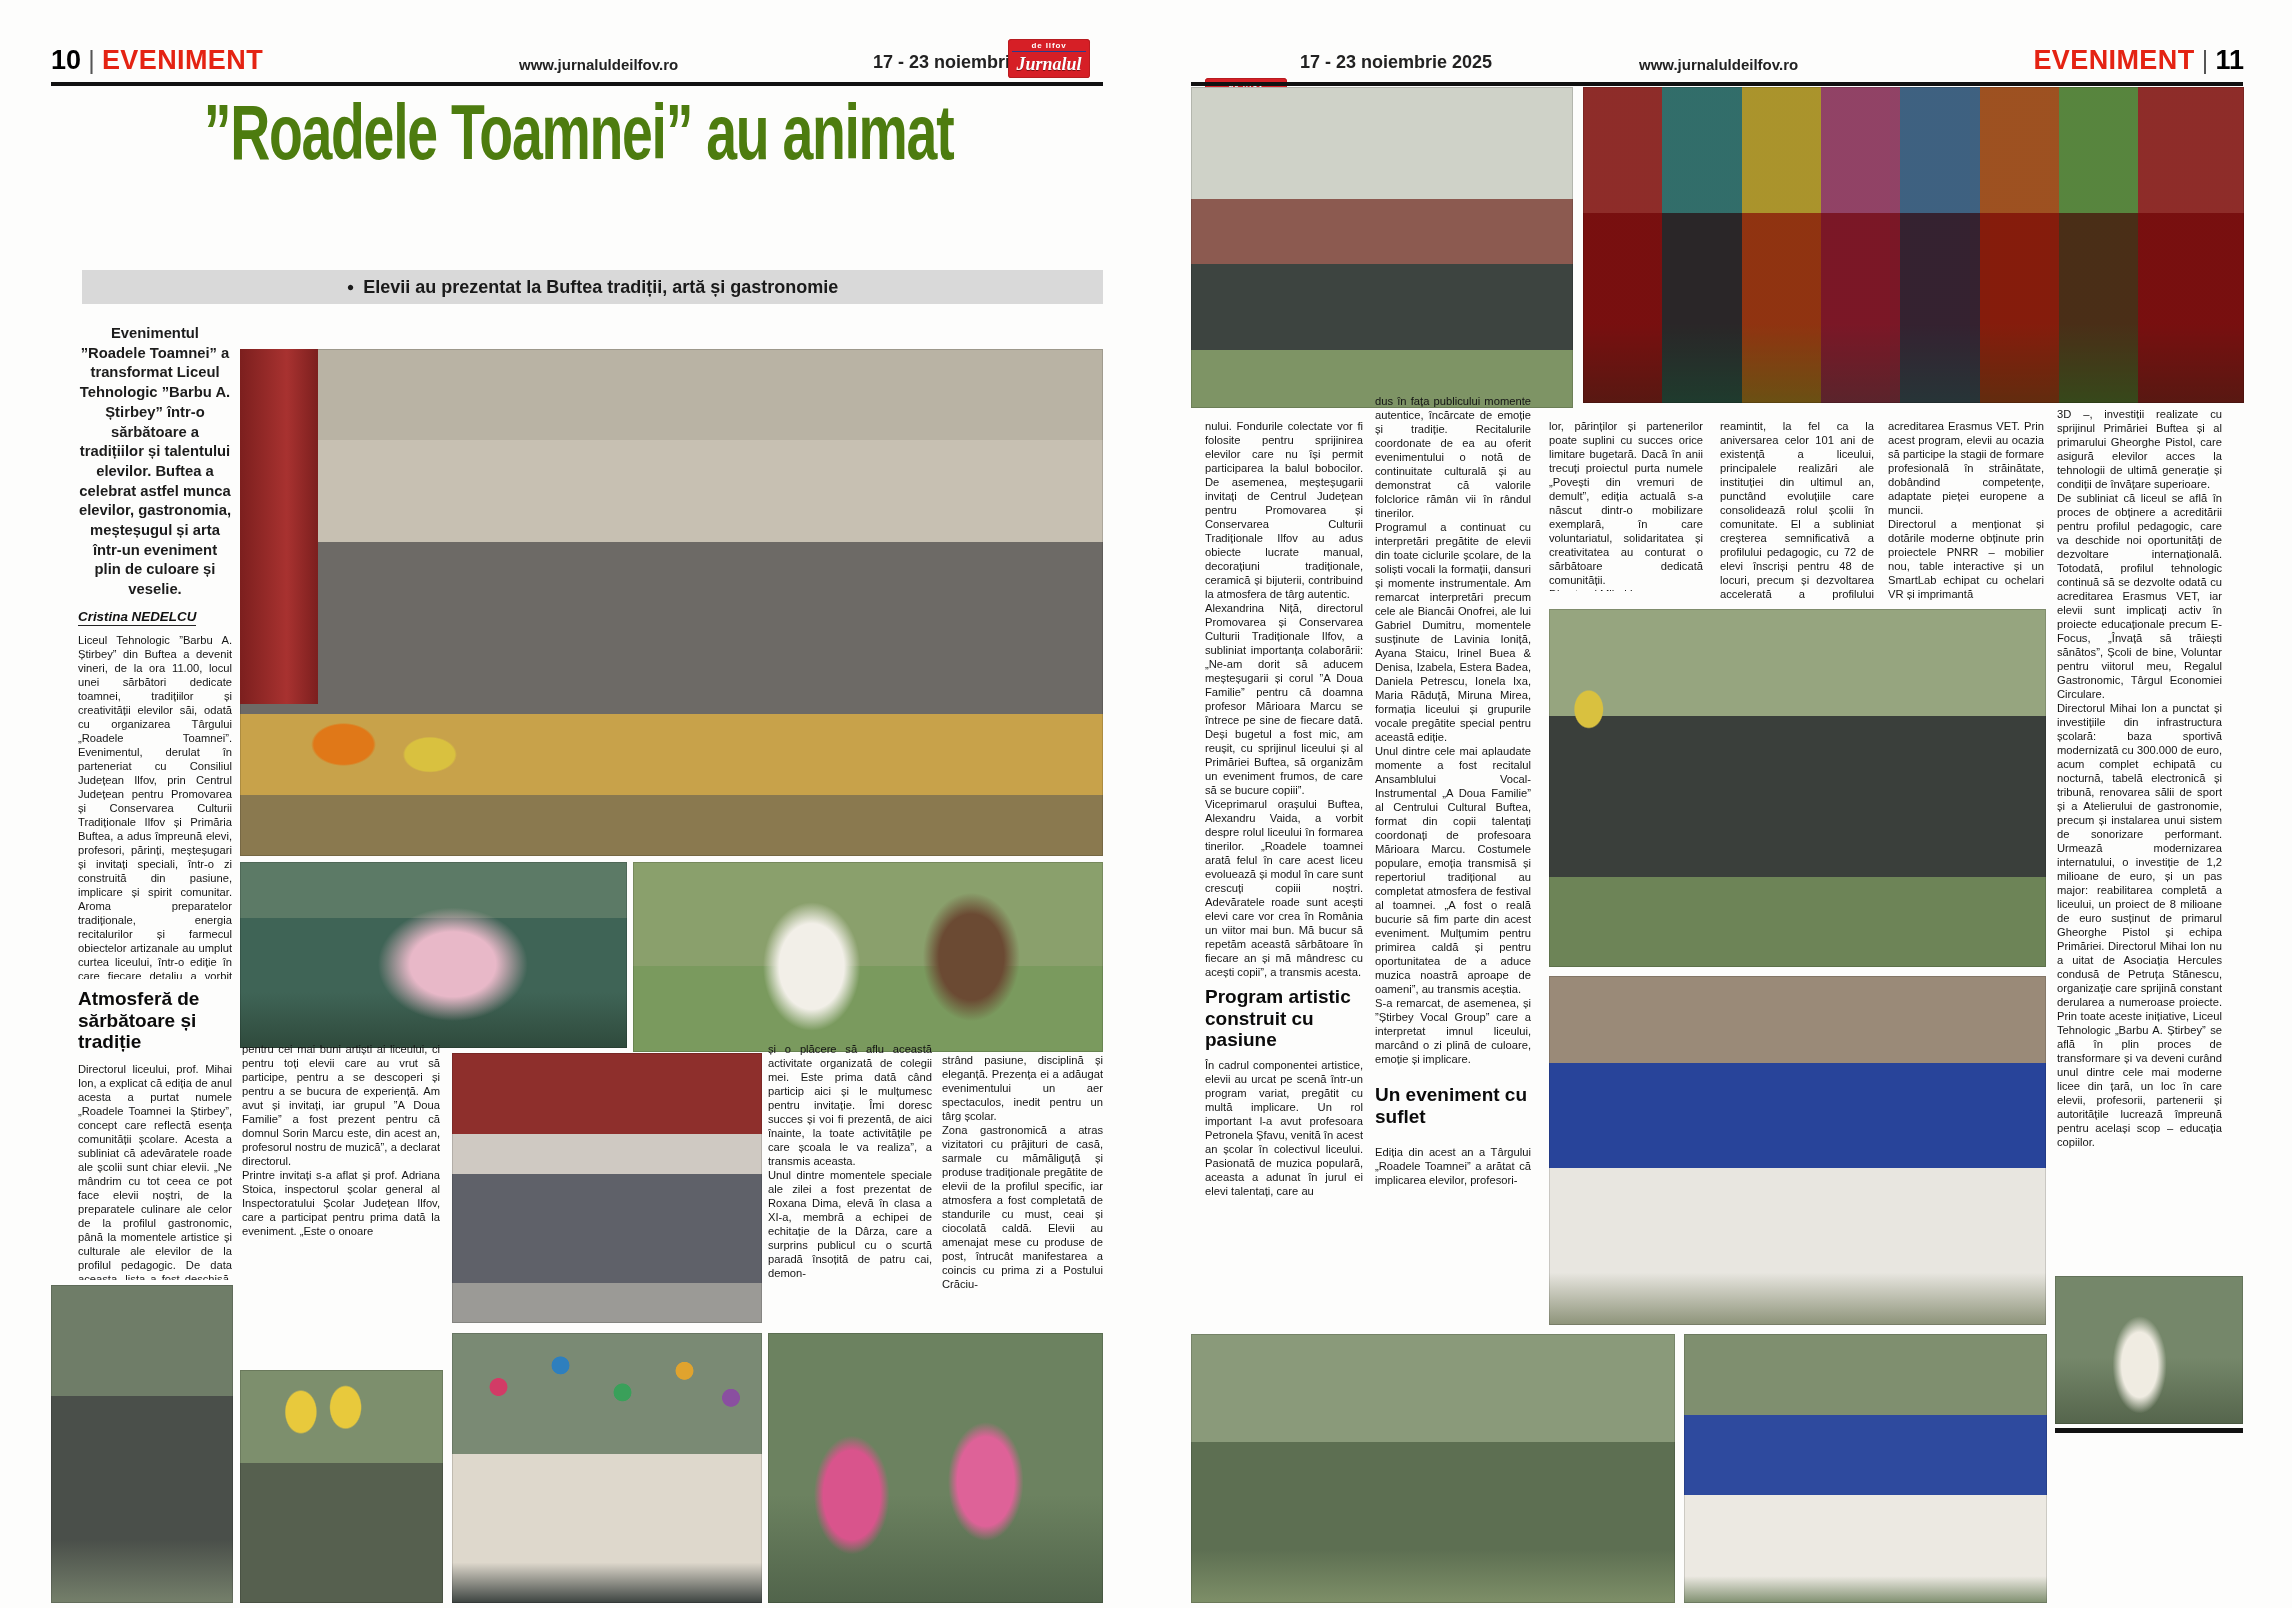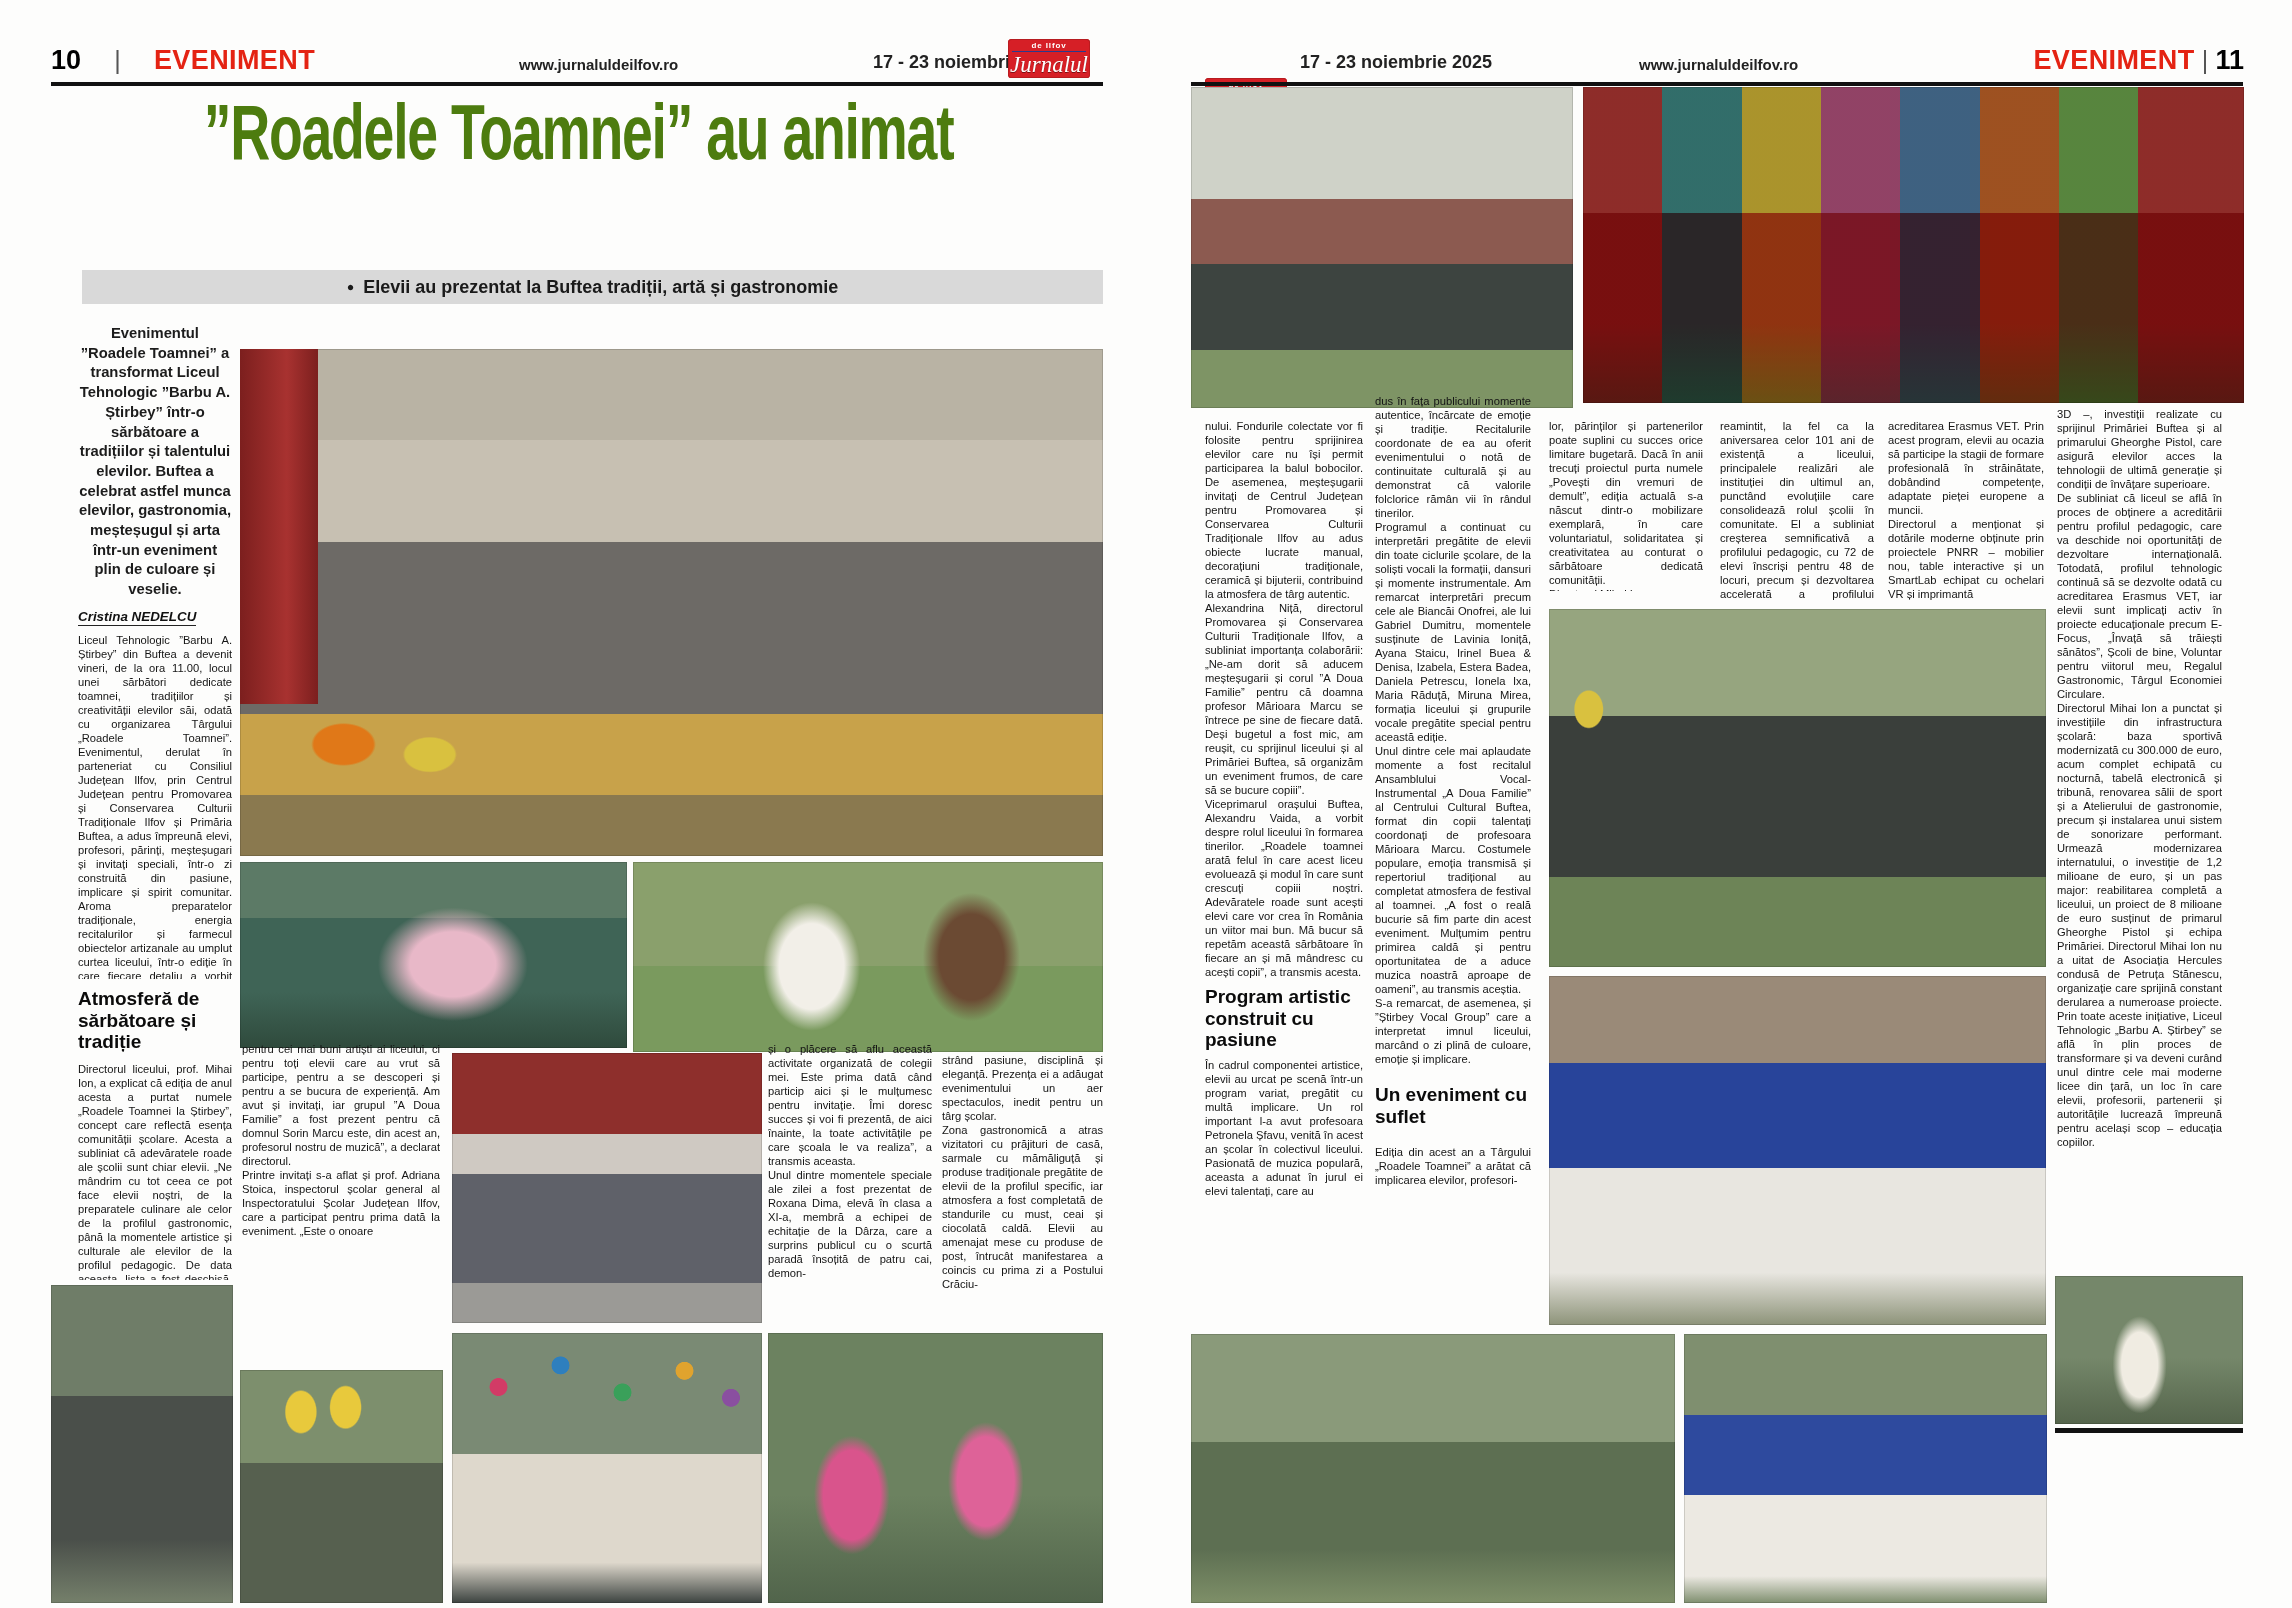--- a/index.html
+++ b/index.html
@@ -10,22 +10,22 @@
   .pgnum{font-size:27px;font-weight:bold;color:#000;}
   .pipe{font-weight:normal;color:#555;font-size:25px;padding:0 7.2px;}
   .section{font-size:27px;font-weight:bold;color:#e42313;letter-spacing:0.4px;}
   .site{font-size:15px;font-weight:bold;color:#222;}
   .hdate{font-size:18px;font-weight:bold;color:#222;}
   .hrule{background:#111;height:3.6px;}
   .logo{width:82px;height:39px;background:#d61f26;border-radius:3.6px;position:relative;
         display:flex;align-items:flex-end;justify-content:center;box-shadow:0 0 0 0.9px #b71c20 inset;}
   .logo .sub{position:absolute;top:1.8px;left:0;right:0;text-align:center;font-size:8px;color:#fff;
              font-weight:bold;letter-spacing:0.9px;}
-  .logo .main{font-family:"Liberation Serif",serif;font-style:italic;font-weight:normal;
-              color:#fff;font-size:23px;line-height:27px;text-shadow:0 0.9px 0 #7a1013;}
+  .logo .main{font-family:"Liberation Serif",serif;font-style:italic;font-weight:bold;
+              color:#fff;font-size:18px;line-height:27px;text-shadow:0 0.9px 0 #7a1013;}
   .logo .bar{position:absolute;top:11.6px;left:3.6px;right:3.6px;height:1.8px;background:#2b3a8c;}
   
   .headline{left:54px;width:1050px;text-align:center;font-weight:bold;color:#4d7c0f;}
   .headline .inner{display:inline-block;transform:scaleX(.72);transform-origin:center;
                    font-size:77px;line-height:82px;letter-spacing:-1.8px;white-space:nowrap;}
   .standfirst{background:#d9d9d9;display:flex;align-items:center;justify-content:center;
               font-size:18px;font-weight:bold;color:#1a1a1a;}
   .standfirst .b{font-size:12.5px;margin-right:9px;}
   
   .coltext{font-size:11.2px;line-height:14px;text-align:justify;white-space:pre-line;
@@ -87,21 +87,21 @@
   .p-folkdance{background:
      radial-gradient(45px 81px at 45% 60%,#f0ece2 0 40%,transparent 60%),
      linear-gradient(180deg,#75876a 0 55%,#55654c 100%);}
   .endrule{background:#111;height:4.5px;}
 </style>
 </head>
 <body>
 
 <div id="spread">
 
-  <div class="abs" style="left:51px;top:45px;display:flex;align-items:baseline;gap:26px;">
+  <div class="abs" style="left:51px;top:45px;display:flex;align-items:baseline;">
     <span class="pgnum">10</span>
     <span class="pipe">|</span>
     <span class="section">EVENIMENT</span>
   </div>
   <div class="abs site" style="left:519px;top:56px;">www.jurnaluldeilfov.ro</div>
   <div class="abs hdate" style="left:873px;top:52px;">17 - 23 noiembrie 2025</div>
   <div class="abs logo" style="left:1008px;top:39px;">
     <span class="sub">de Ilfov</span>
     <span class="bar"></span>
     <span class="main">Jurnalul</span>

